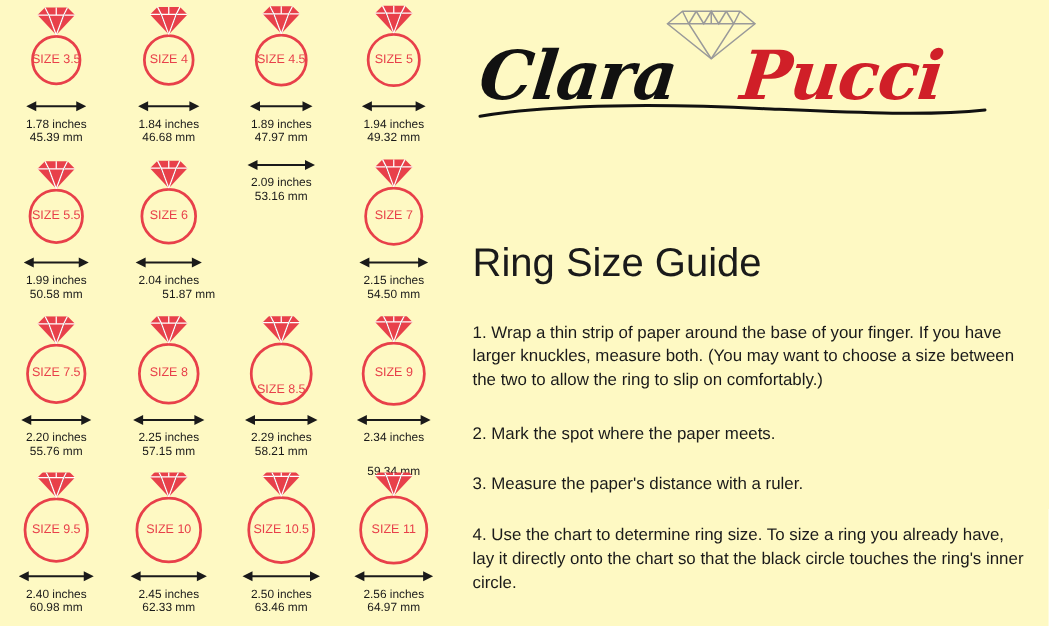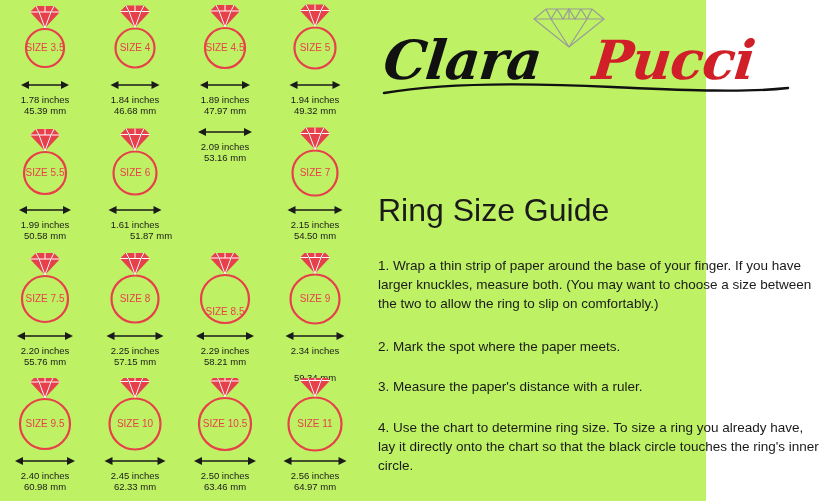--- a/index.html
+++ b/index.html
@@ -5,23 +5,23 @@
   * { box-sizing: border-box; }
   html, body {
     margin: 0; padding: 0;
     width: 839px; height: 501px;
     background: #ffffff;
     font-family: "Liberation Sans", sans-serif;
     overflow: hidden;
   }
   #page {
     position: relative;
-    width: 706px;
+    width: 839px;
     height: 501px;
-    background: #bef264;
+    background: #fef9c3;
   }
 
   
   #chart {
     position: absolute;
     left: 0px;
     top: 0px;
     width: 360px;
     height: 501px;
     display: grid;
@@ -285,21 +285,21 @@
               <path d="M43 1.5 L43 7.5"></path>
             </g>
           </svg>
           <div class="size-label" style="top: 40px;">SIZE 6</div>
         </div>
         <div class="arrow-row"><svg viewBox="0 0 86 14" width="86" height="14">
             <line x1="22.5" y1="7" x2="63.5" y2="7" stroke="#1a1a1a" stroke-width="1.6"></line>
             <path d="M16.5 7 L24.5 3 L24.5 11 Z" fill="#1a1a1a"></path>
             <path d="M69.5 7 L61.5 3 L61.5 11 Z" fill="#1a1a1a"></path>
           </svg></div>
-        <div class="measure">1.61 inches</div>
+        <div class="measure">2.04 inches</div>
         <div class="measure" style="margin-top: 0px; padding-left: 32px;">51.87 mm</div>
       </div>
       <div class="ring-cell">
         <div class="arrow-row"><svg viewBox="0 0 86 14" width="86" height="14">
             <line x1="22" y1="7" x2="64" y2="7" stroke="#1a1a1a" stroke-width="1.6"></line>
             <path d="M16 7 L24 3 L24 11 Z" fill="#1a1a1a"></path>
             <path d="M70 7 L62 3 L62 11 Z" fill="#1a1a1a"></path>
           </svg></div>
         <div class="measure">2.09 inches</div>
         <div class="measure" style="margin-top: 0px;">53.16 mm</div>

